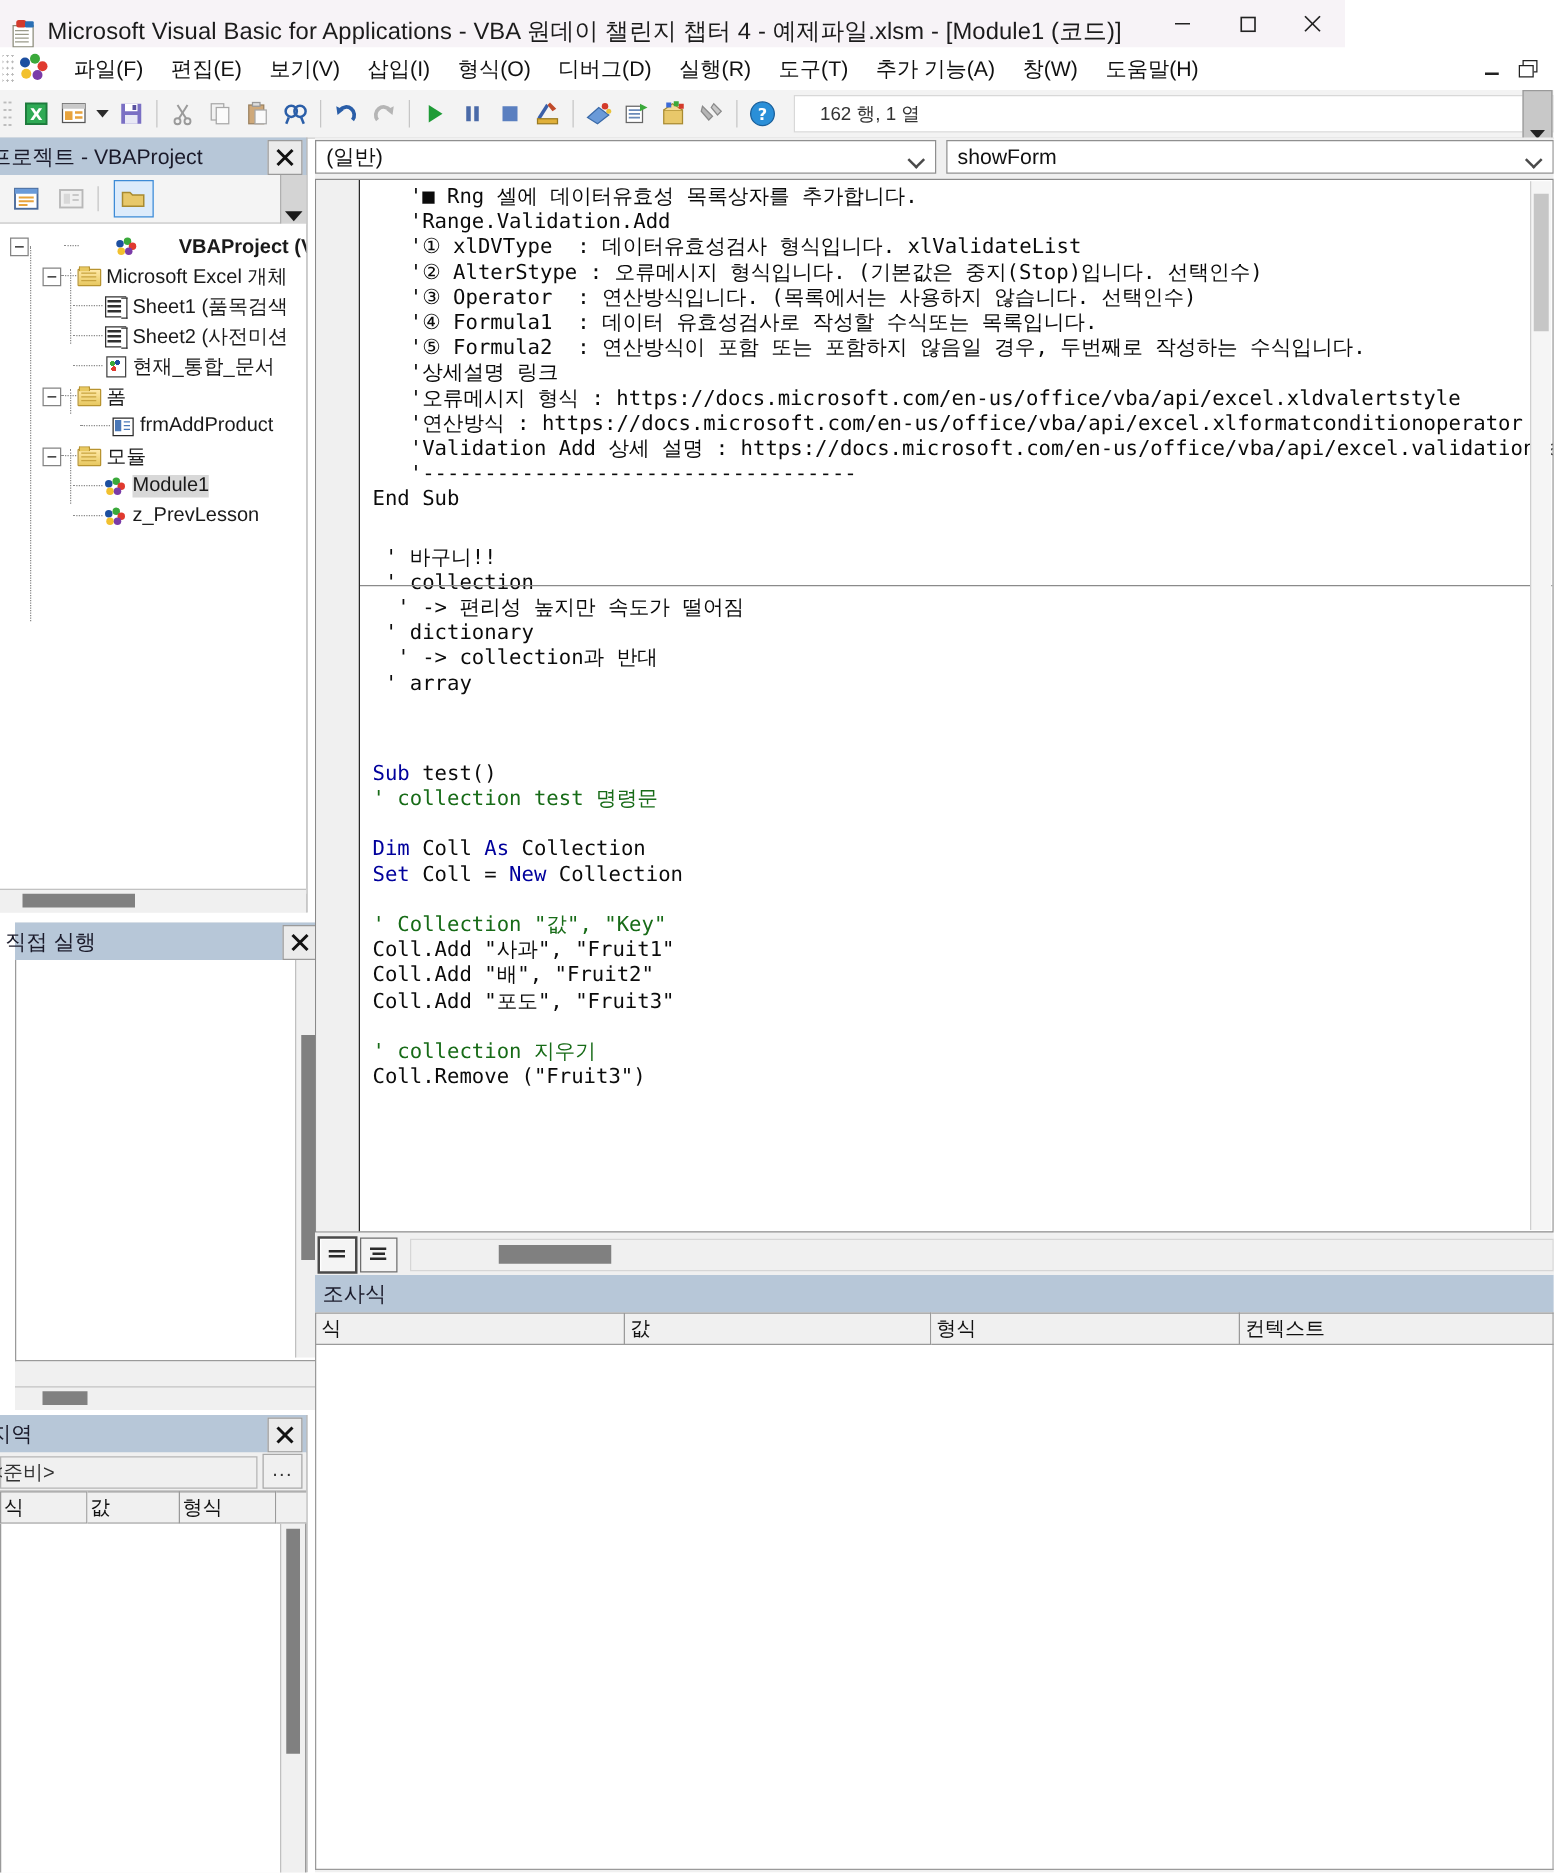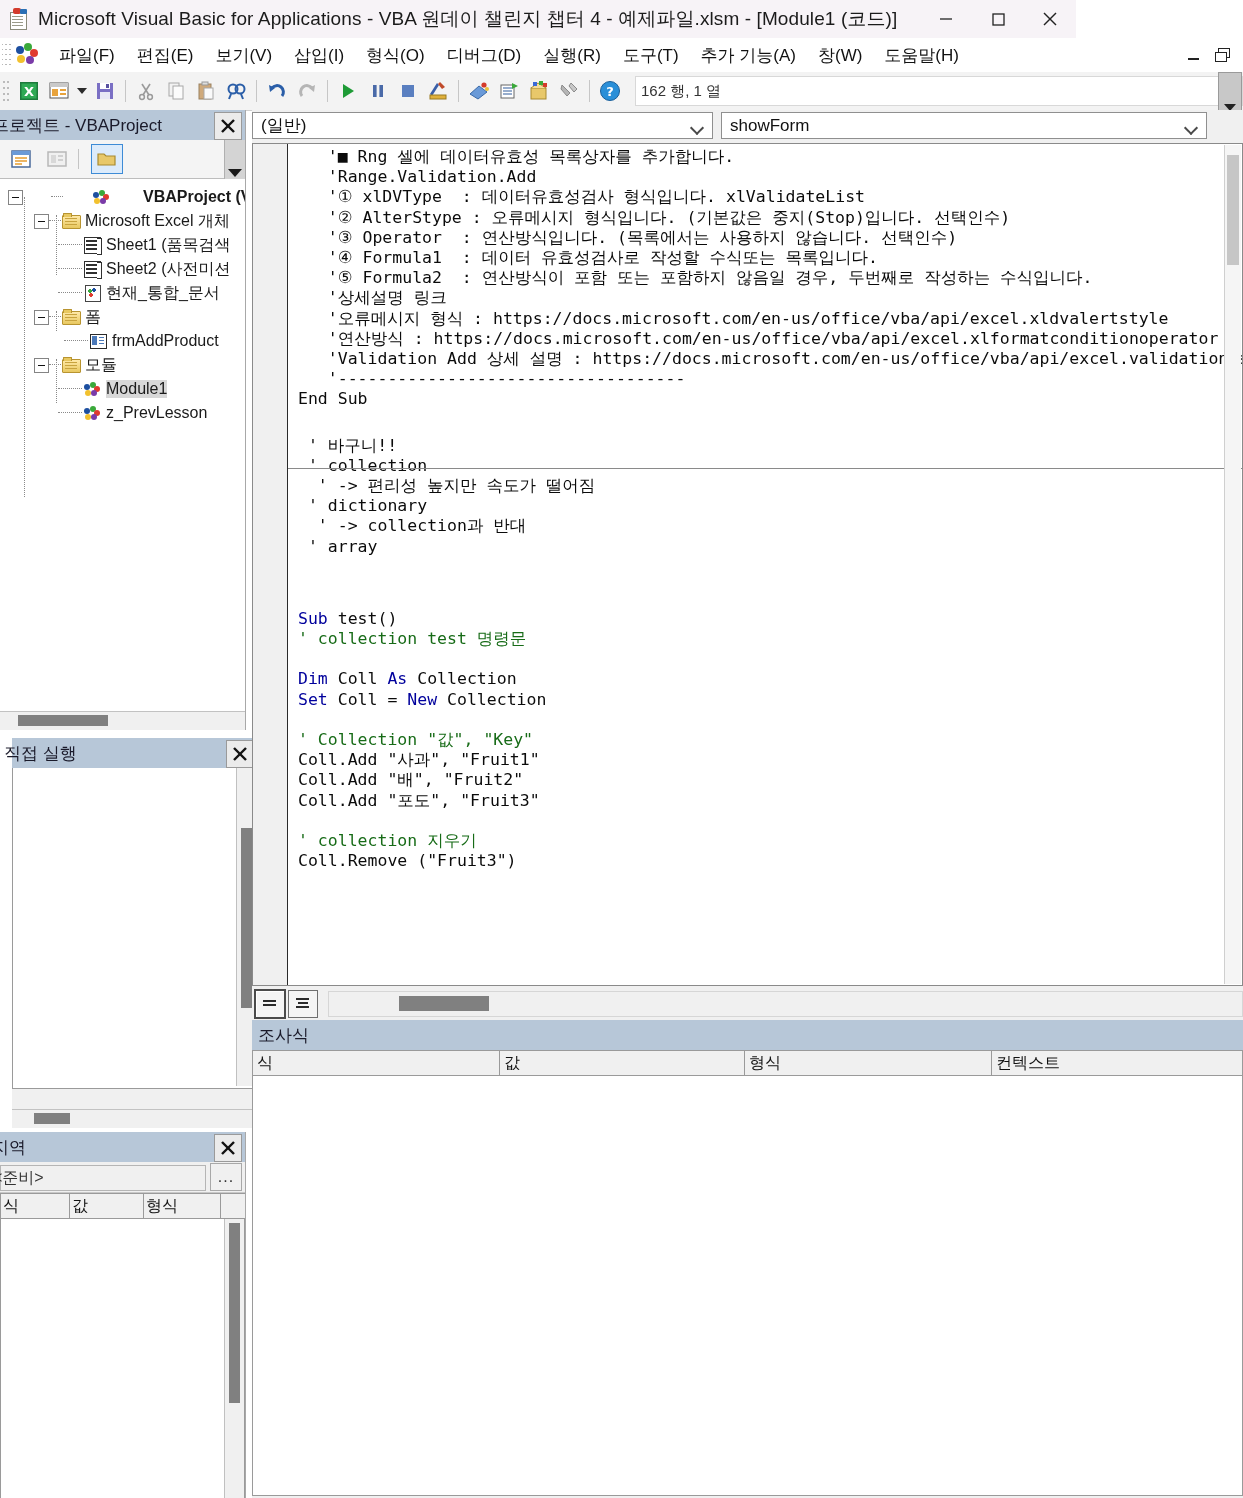--- a/index.html
+++ b/index.html
@@ -9,21 +9,21 @@
     font-family:"Liberation Sans", sans-serif;
     font-size:15px;
     color:#000;
     overflow:hidden;
     position:relative;
   }
   
   .titlebar{
     position:absolute;left:0;top:0;width:1076px;height:38px;
     background:#f7f3f7;
-    display:flex;align-items:center;
+    display:flex;align-items:flex-end;
   }
   .title-icon{
     width:22px;height:22px;margin-left:8px;margin-right:8px;
     position:relative;flex:none;
   }
   .ti-paper{position:absolute;left:2px;top:4px;width:15px;height:16px;background:#fff;border:1px solid #8a8a7a;}
   .ti-lines{position:absolute;left:4px;top:8px;width:11px;height:1px;background:#9a9a8a;box-shadow:0 3px 0 #9a9a8a,0 6px 0 #9a9a8a,0 9px 0 #9a9a8a;}
   .ti-red{position:absolute;left:5px;top:0px;width:8px;height:6px;background:#d33a2c;border-radius:2px;}
   .ti-blue{position:absolute;left:12px;top:1px;width:7px;height:5px;background:#2a6fb5;border-radius:1px;}
   .title-text{
@@ -66,21 +66,21 @@
   }
   .tb-grip{width:8px;height:24px;margin-left:2px;margin-right:4px;
     background-image:radial-gradient(circle,#bbb 1px,transparent 1px);
     background-size:4px 6px;flex:none;}
   .tb-btn{width:30px;height:30px;display:flex;align-items:center;justify-content:center;position:relative;flex:none;}
   .tb-sep{width:1px;height:22px;background:#c6c6c6;margin:0 5px;flex:none;}
   .tb-caret{width:16px;height:30px;display:flex;align-items:center;justify-content:center;flex:none;}
   .tb-caret::after{content:"";border-left:5px solid transparent;border-right:5px solid transparent;border-top:6px solid #2b2b2b;}
   .status-box{
     margin-left:10px;height:28px;flex:1;background:#ffffff;border:1px solid #d8d8d8;
-    display:flex;align-items:center;padding-left:5px;font-size:15px;color:#333;position:relative;
+    display:flex;align-items:center;padding-left:20px;font-size:15px;color:#333;position:relative;
   }
   .status-spin{position:absolute;right:0;top:-5px;width:22px;height:38px;background:#c8c8c8;border:1px solid #9a9a9a;
      display:flex;align-items:flex-end;justify-content:center;padding-bottom:2px;}
   .status-spin::after{content:"";border-left:6px solid transparent;border-right:6px solid transparent;border-top:7px solid #222;}
 
   
   .proj-panel{position:absolute;left:0;top:110px;width:245px;height:620px;background:#f0f0f0;border-right:1px solid #a8a8a8;}
   .panel-title{
     height:30px;background:#b7c7d8;display:flex;align-items:center;
     font-size:17px;color:#1a1a2a;padding-left:0px;position:relative;
@@ -154,21 +154,21 @@
   .loc-vscroll{position:absolute;right:0;top:0;width:19px;height:298px;background:#f0f0f0;border-left:1px solid #c0c0c0;}
   .loc-vthumb{position:absolute;left:4px;top:4px;width:11px;height:180px;background:#808080;}
 
   
   .code-win{position:absolute;left:252px;top:110px;width:991px;height:910px;background:#f0f0f0;}
   .code-dropdowns{height:30px;display:flex;gap:8px;padding-top:2px;}
   .cdd{height:27px;background:#fff;border:1px solid #8f8f8f;display:flex;align-items:center;position:relative;box-sizing:border-box;}
   .cdd-text{font-size:17px;color:#111;padding-left:8px;white-space:nowrap;}
   .cdd-arrow{position:absolute;right:8px;top:8px;width:12px;height:12px;}
   .cdd-arrow::after{content:"";position:absolute;left:0;top:2px;width:8px;height:8px;border-left:2px solid #4a4a4a;border-bottom:2px solid #4a4a4a;transform:rotate(-45deg);}
-  .cdd1{width:461px;text-align:center;}
+  .cdd1{width:497px;text-align:center;}
   .cdd2{width:486px;}
   .code-area{position:absolute;left:0;top:33px;width:991px;height:843px;background:#fff;border:1px solid #8a8a8a;box-sizing:border-box;display:flex;}
   .gutter{width:34px;background:#f0f0f0;border-right:1px solid #2a2a2a;flex:none;}
   .code-text{flex:1;position:relative;overflow:hidden;padding-left:10px;padding-top:3px;}
   pre.code{
     margin:0;font-family:"DejaVu Sans Mono", monospace;font-size:16.5px;line-height:20.2px;
     white-space:pre;color:#0b0b0b;
   }
   .c-cmt{color:#176b17;}
   .c-kw{color:#00009c;}

